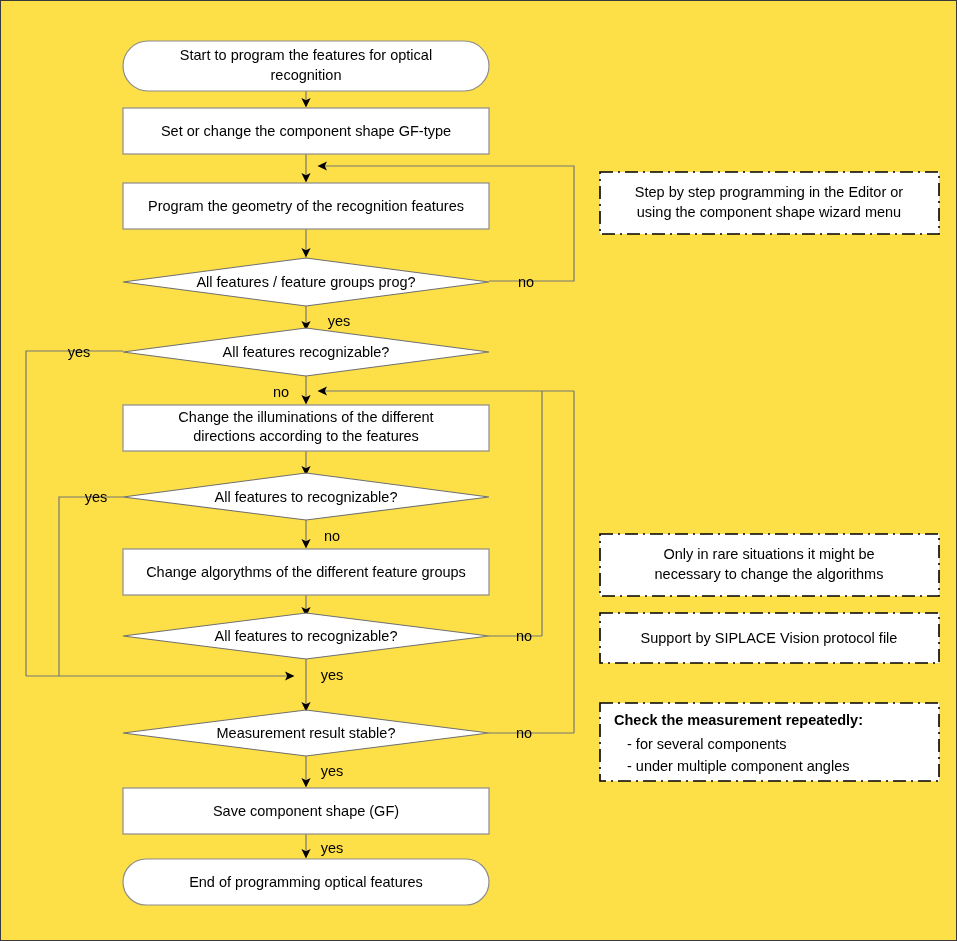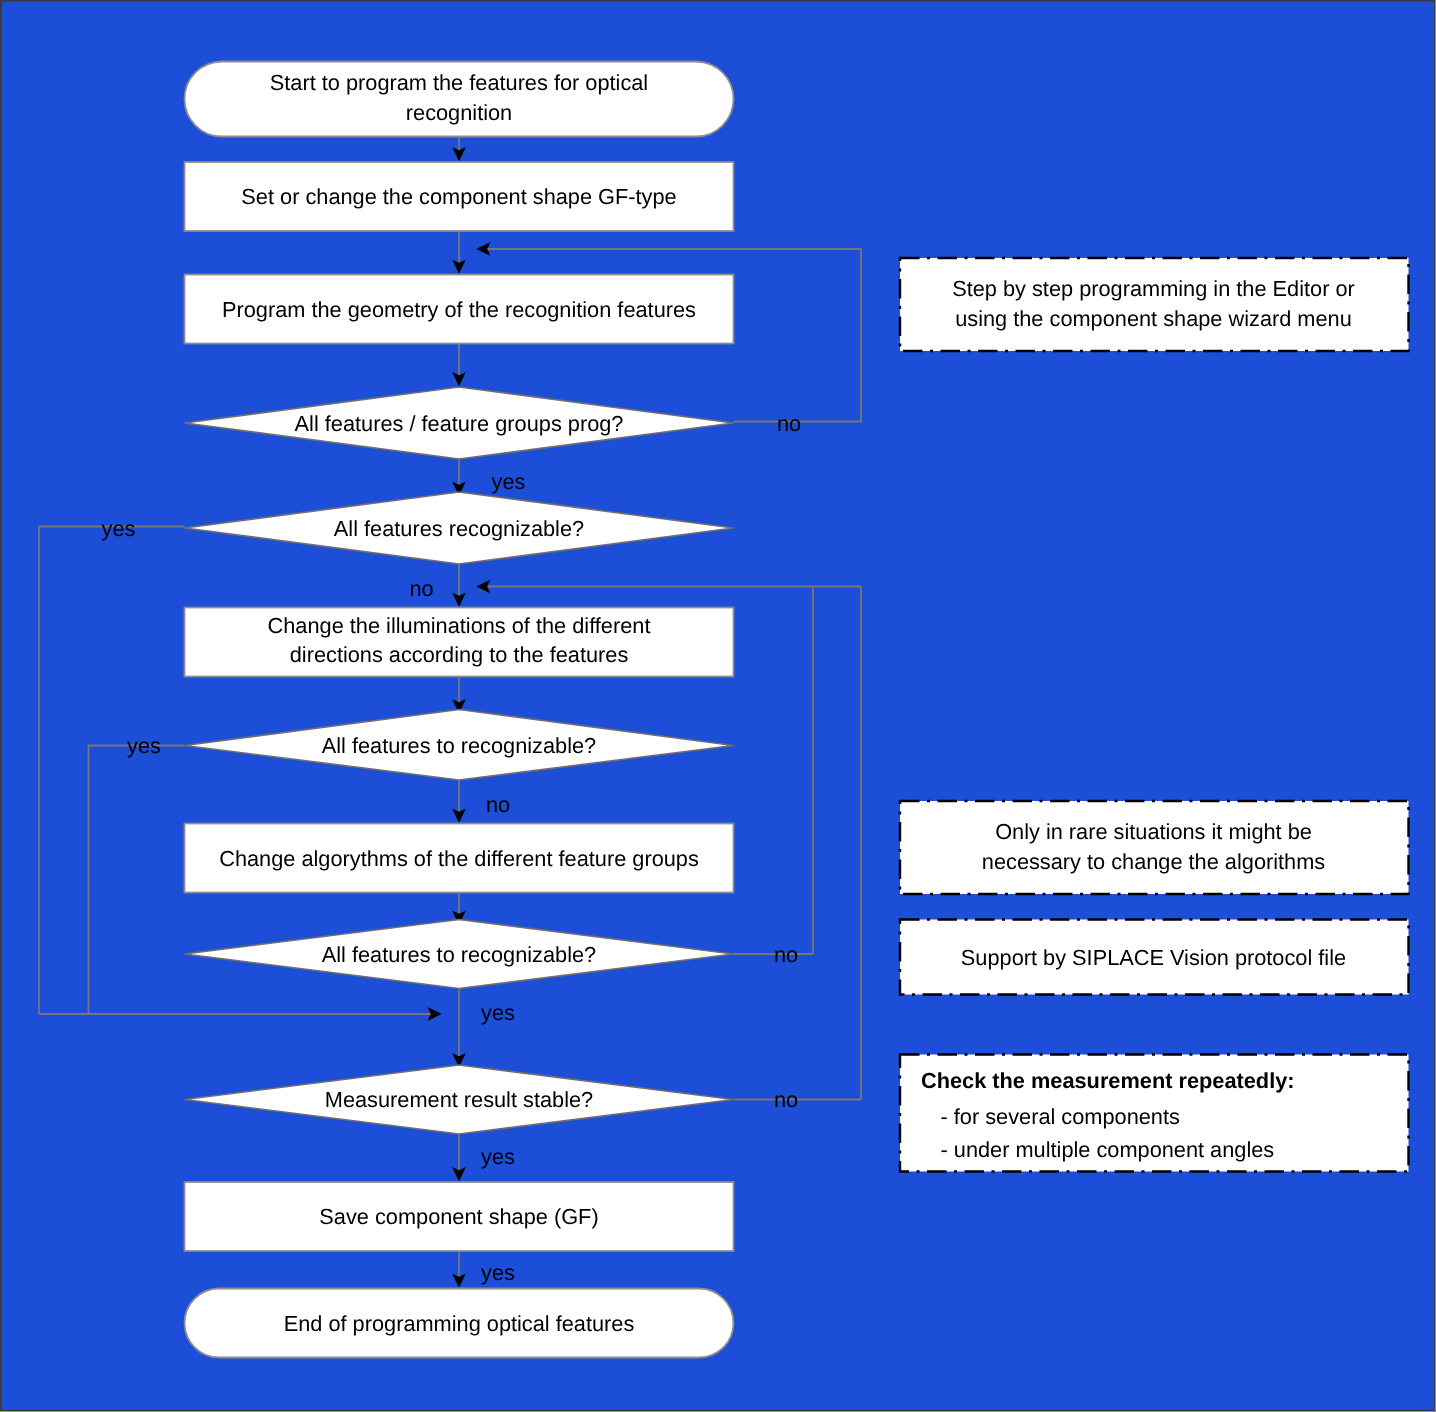--- a/index.html
+++ b/index.html
@@ -1,20 +1,20 @@
 <!DOCTYPE html>
 <html><head>
 <meta charset="utf-8">
 <style>
   html,body{margin:0;padding:0;background:#ffffff;}
   body{font-family:"Liberation Sans",sans-serif;}
   #page{
     position:relative;
     width:957px;height:941px;
-    background:#1d4ed8;
+    background:#fde047;
     box-sizing:border-box;
     border:1px solid #3a3a3a;
     overflow:hidden;
   }
   svg#chart{position:absolute;left:0;top:0;width:957px;height:941px;}
   .node-shape{fill:#ffffff;stroke:#8d8d8d;stroke-width:1.2;}
   .diamond-shape{fill:#ffffff;stroke:#6f6f6f;stroke-width:1.1;}
   .note-shape{fill:#ffffff;stroke:#000000;stroke-width:1.6;
               stroke-dasharray:13 5 2 5;}
   .conn{stroke:#777777;stroke-width:1.2;fill:none;}

